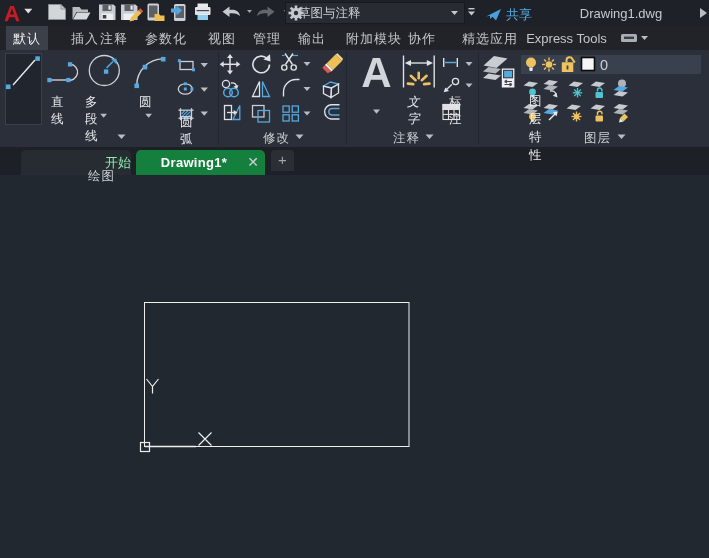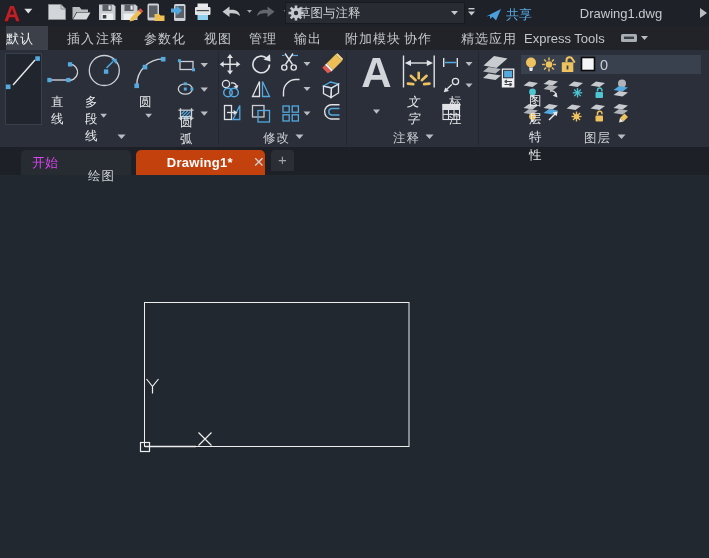--- a/index.html
+++ b/index.html
@@ -9,34 +9,34 @@
 
 
 #titlebar { left:0; top:0; width:709px; height:26px; background:#1e2127; }
 #logoA { left:4px; top:1px; width:20px; height:22px; font-weight:bold; font-size:22px; color:#bb2127; font-family:"Liberation Sans",sans-serif; text-shadow:0.5px 0.5px 1px #6e0f13; }
 #wsbox { left:285px; top:2px; width:180px; height:22px; background:#282b32; border:1px solid #171a1f; color:#cdd0d4; font-size:12.5px; line-height:20px; }
 #titletext { left:531px; top:6px; width:180px; text-align:center; color:#c6c9cd; font-size:13px; }
 #share { left:506px; top:6px; color:#55a9e2; font-size:13px; }
 
 
 #ribtabs { left:0; top:26px; width:709px; height:24px; background:#212329; color:#c3c6ca; font-size:13px; }
-.rtab { position:absolute; top:0; height:24px; line-height:25px; text-align:left; letter-spacing:1px; }
+.rtab { position:absolute; top:0; height:24px; line-height:25px; text-align:center; letter-spacing:1px; }
 .rtab.active { background:#3c4049; color:#eceef0; }
 
 
 #ribbon { left:0; top:50px; width:709px; height:97px; background:#2a2f3a; }
 .psep { position:absolute; top:2px; width:1px; height:93px; background:#222630; }
 .plabel { position:absolute; top:80px; height:16px; color:#ced1d5; font-size:12.5px; letter-spacing:1px; z-index:3; }
 .biglabel { position:absolute; color:#e8eaec; font-size:12.5px; text-align:right; letter-spacing:1px; z-index:3;padding-left:44px; }
 
 
 #filetabs { left:0; top:147px; width:709px; height:28px; background:#1d2026; }
 .ftab { position:absolute; top:3px; height:25px; border-radius:5px 5px 0 0; font-size:13px; line-height:25px; }
-#tab-start { left:21px; width:110px; background:#272b32; color:#d946ef; text-align:left; padding-left:11px; }
-#tab-dwg { left:136px; width:129px; background:#c2410c; color:#ffffff; font-weight:bold; text-align:right; padding-left:19px; letter-spacing:0.3px; }
+#tab-start { left:21px; width:110px; background:#272b32; color:#86efac; text-align:right; padding-left:11px; }
+#tab-dwg { left:136px; width:129px; background:#15803d; color:#ffffff; font-weight:bold; text-align:center; padding-left:19px; letter-spacing:0.3px; }
 #tab-plus { left:271px; width:23px; height:21px; top:3px; background:#2b2e35; border-radius:4px 4px 0 0; color:#9ea1a5; text-align:center; line-height:20px; font-size:15px; }
 
 
 #canvas { left:0; top:175px; width:709px; height:383px; background:#212830; }
 #vplabel { left:2px; top:3px; color:#c9ccd0; font-size:12.5px; }
 </style>
 </head>
 <body>
 <div id="titlebar" class="abs">
   <div id="logoA" class="abs">A</div>

